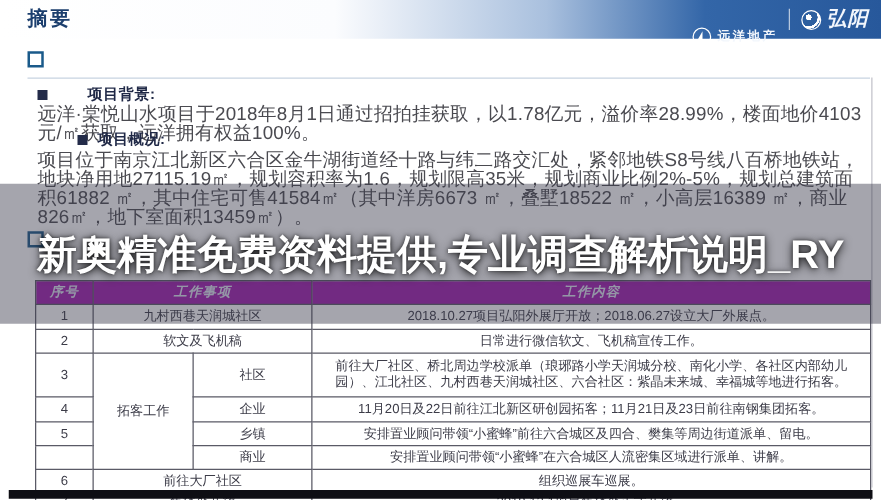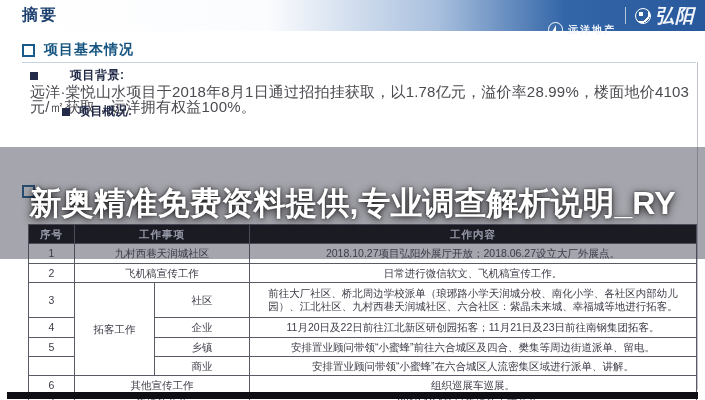--- a/index.html
+++ b/index.html
@@ -6,43 +6,43 @@
   .slide{
     position:relative;width:705px;height:400px;background:#ffffff;
     font-family:"Liberation Sans","DejaVu Sans",sans-serif;overflow:hidden;
     margin:0 auto;box-shadow:0 0 4px rgba(0,0,0,.4);
   }
   
   .topbar{position:absolute;left:0;top:0;width:705px;height:31px;
     background:linear-gradient(90deg,#ffffff 0%,#fbfcfe 38%,#a9c0de 62%,#3366a8 80%,#27589b 100%);}
   .page-label{position:absolute;left:22px;top:5px;font-size:16px;font-weight:bold;color:#1c3f6e;letter-spacing:2px;}
   .logos{position:absolute;right:10px;top:0;height:31px;display:flex;align-items:center;gap:9px;color:#fff;}
-  .logo1{display:flex;align-items:flex-end;gap:5px;margin-top:28px;}
+  .logo1{display:flex;align-items:flex-start;gap:5px;margin-top:28px;}
   .sail-icon{width:13px;height:13px;border:1.5px solid #fff;border-radius:50%;position:relative;display:inline-block;}
   .sail-icon:before{content:"";position:absolute;left:3px;top:2px;border-left:4px solid transparent;border-right:0 solid transparent;border-bottom:7px solid #fff;}
   .logo1-text{font-size:10px;font-weight:bold;letter-spacing:2px;color:#f2f6fc;}
   .logo-divider{width:1px;height:17px;background:rgba(255,255,255,.65);}
   .logo2{display:flex;align-items:center;gap:4px;}
   .swirl-icon{width:14px;height:14px;border-radius:50%;background:radial-gradient(circle at 35% 35%,#ffffff 0 18%,#2d5f9f 19% 55%,#ffffff 56% 70%,#2d5f9f 71%);border:1px solid #fff;display:inline-block;}
-  .logo2-text{font-size:19px;font-weight:bold;font-style:italic;color:#f2f6fc;letter-spacing:1px;}
+  .logo2-text{font-size:16px;font-weight:bold;font-style:italic;color:#f2f6fc;letter-spacing:1px;}
   
   .sec-title{position:absolute;display:flex;align-items:center;gap:9px;}
   .sec-square{width:9px;height:9px;border:2px solid #1a5a8a;display:inline-block;}
   .sec-title span.txt{font-size:14px;font-weight:bold;color:#175581;letter-spacing:1px;}
   .title-rule{position:absolute;left:22px;right:9px;top:62px;height:1px;background:#c8d3e1;}
   .bullet-head{position:absolute;display:flex;align-items:center;gap:8px;}
   .bullet-sq{width:8px;height:8px;background:#232b49;display:inline-block;}
   .bullet-head span.txt{font-size:12px;font-weight:bold;color:#1f2846;letter-spacing:.5px;}
   .body-text{position:absolute;font-size:15px;color:#4a4a50;line-height:15px;letter-spacing:.2px;}
   .summary-text{position:absolute;font-size:10.5px;font-weight:600;color:#3a3a46;letter-spacing:.2px;}
   
   table.work{position:absolute;left:28px;top:224px;width:669px;border-collapse:collapse;table-layout:fixed;
     font-size:10.5px;color:#3c3c48;}
   table.work th,table.work td{border:1px solid #5a5a66;text-align:center;vertical-align:middle;padding:1px 3px;line-height:13px;}
-  table.work th{background:#000000;color:#dfe6f2;font-weight:bold;height:16px;letter-spacing:1px;}
+  table.work th{background:#a21caf;color:#dfe6f2;font-weight:bold;height:16px;letter-spacing:1px;font-style:italic;}
   .col-num{width:46px;}.col-group{width:80px;}.col-sub{width:95px;}
   tr.r1 td{height:17px;} tr.r2 td{height:16px;} tr.r3 td{height:32px;}
   tr.r4 td{height:17px;} tr.r5 td{height:16px;} tr.r6 td{height:16px;}
   tr.r7 td{height:16px;} tr.r8 td{height:13px;}
   
   .overlay{position:absolute;left:0;top:147px;width:705px;height:112px;
     background:rgba(58,58,76,.46);z-index:50;
     display:flex;flex-direction:row;align-items:center;justify-content:center;}
   .overlay .wline{font-size:32px;line-height:51px;font-weight:bold;color:#ffffff;letter-spacing:0;
     text-shadow:0 2px 8px rgba(0,0,0,.85),0 0 3px rgba(0,0,0,.6);white-space:nowrap;}
@@ -65,34 +65,34 @@
       <div class="logo-divider"></div>
       <div class="logo2">
         <span class="swirl-icon"></span>
         <span class="logo2-text">弘阳</span>
       </div>
     </div>
   </div>
 
   <div class="sec-title" style="left:22px;top:41px;">
     <span class="sec-square"></span>
-    <span class="txt">项目基本情况</span>
   </div>
   <div class="title-rule"></div>
 
   <div class="bullet-head" style="left:30px;top:67px;gap:32px;">
     <span class="bullet-sq"></span>
     <span class="txt">项目背景:</span>
   </div>
   <div class="body-text" style="left:30px;top:84px;width:666px;">远洋·棠悦山水项目于2018年8月1日通过招拍挂获取，以1.78亿元，溢价率28.99%，楼面地价4103元/㎡获取，远洋拥有权益100%。</div>
 
   <div class="bullet-head" style="left:30px;top:103px;padding-left:32px;">
     <span class="bullet-sq"></span>
     <span class="txt">项目概况:</span>
   </div>
+  <div class="body-text" style="left:30px;top:121px;width:666px;">项目位于南京江北新区六合区金牛湖街道经十路与纬二路交汇处，紧邻地铁S8号线八百桥地铁站，地块净用地27115.19㎡，规划容积率为1.6，规划限高35米，规划商业比例2%-5%，规划总建筑面积61882 ㎡，其中住宅可售41584㎡（其中洋房6673 ㎡，叠墅18522 ㎡，小高层16389 ㎡，商业826㎡，地下室面积13459㎡）。</div>
 
   <div class="sec-title" style="left:22px;top:185px;">
     <span class="sec-square"></span>
   </div>
 
   <table class="work">
     <colgroup>
         <col class="col-num">
         <col class="col-group">
         <col class="col-sub">
@@ -104,21 +104,21 @@
       <th colspan="2">工作事项</th>
       <th>工作内容</th>
     </tr>
     <tr class="r1">
       <td>1</td>
       <td colspan="2">九村西巷天润城社区</td>
       <td>2018.10.27项目弘阳外展厅开放；2018.06.27设立大厂外展点。</td>
     </tr>
     <tr class="r2">
       <td>2</td>
-      <td colspan="2">飞机稿宣传工作</td>
+      <td colspan="2">软文及飞机稿</td>
       <td>日常进行微信软文、飞机稿宣传工作。</td>
     </tr>
     <tr class="r3">
       <td>3</td>
       <td rowspan="4">拓客工作</td>
       <td>社区</td>
       <td>前往大厂社区、桥北周边学校派单（琅琊路小学天润城分校、南化小学、各社区内部幼儿园）、江北社区、九村西巷天润城社区、六合社区：紫晶未来城、幸福城等地进行拓客。</td>
     </tr>
     <tr class="r4">
       <td>4</td>
@@ -130,21 +130,21 @@
       <td>乡镇</td>
       <td>安排置业顾问带领“小蜜蜂”前往六合城区及四合、樊集等周边街道派单、留电。</td>
     </tr>
     <tr class="r6">
       <td></td>
       <td>商业</td>
       <td>安排置业顾问带领“小蜜蜂”在六合城区人流密集区域进行派单、讲解。</td>
     </tr>
     <tr class="r7">
       <td>6</td>
-      <td colspan="2">其他宣传工作</td>
+      <td colspan="2">前往大厂社区</td>
       <td>组织巡展车巡展。</td>
     </tr>
     <tr class="r8">
       <td>7</td>
       <td colspan="2">售楼处开放</td>
       <td>2018.12.1项目售楼处正式开放。</td>
     </tr>
   </tbody>
     </table>
 

